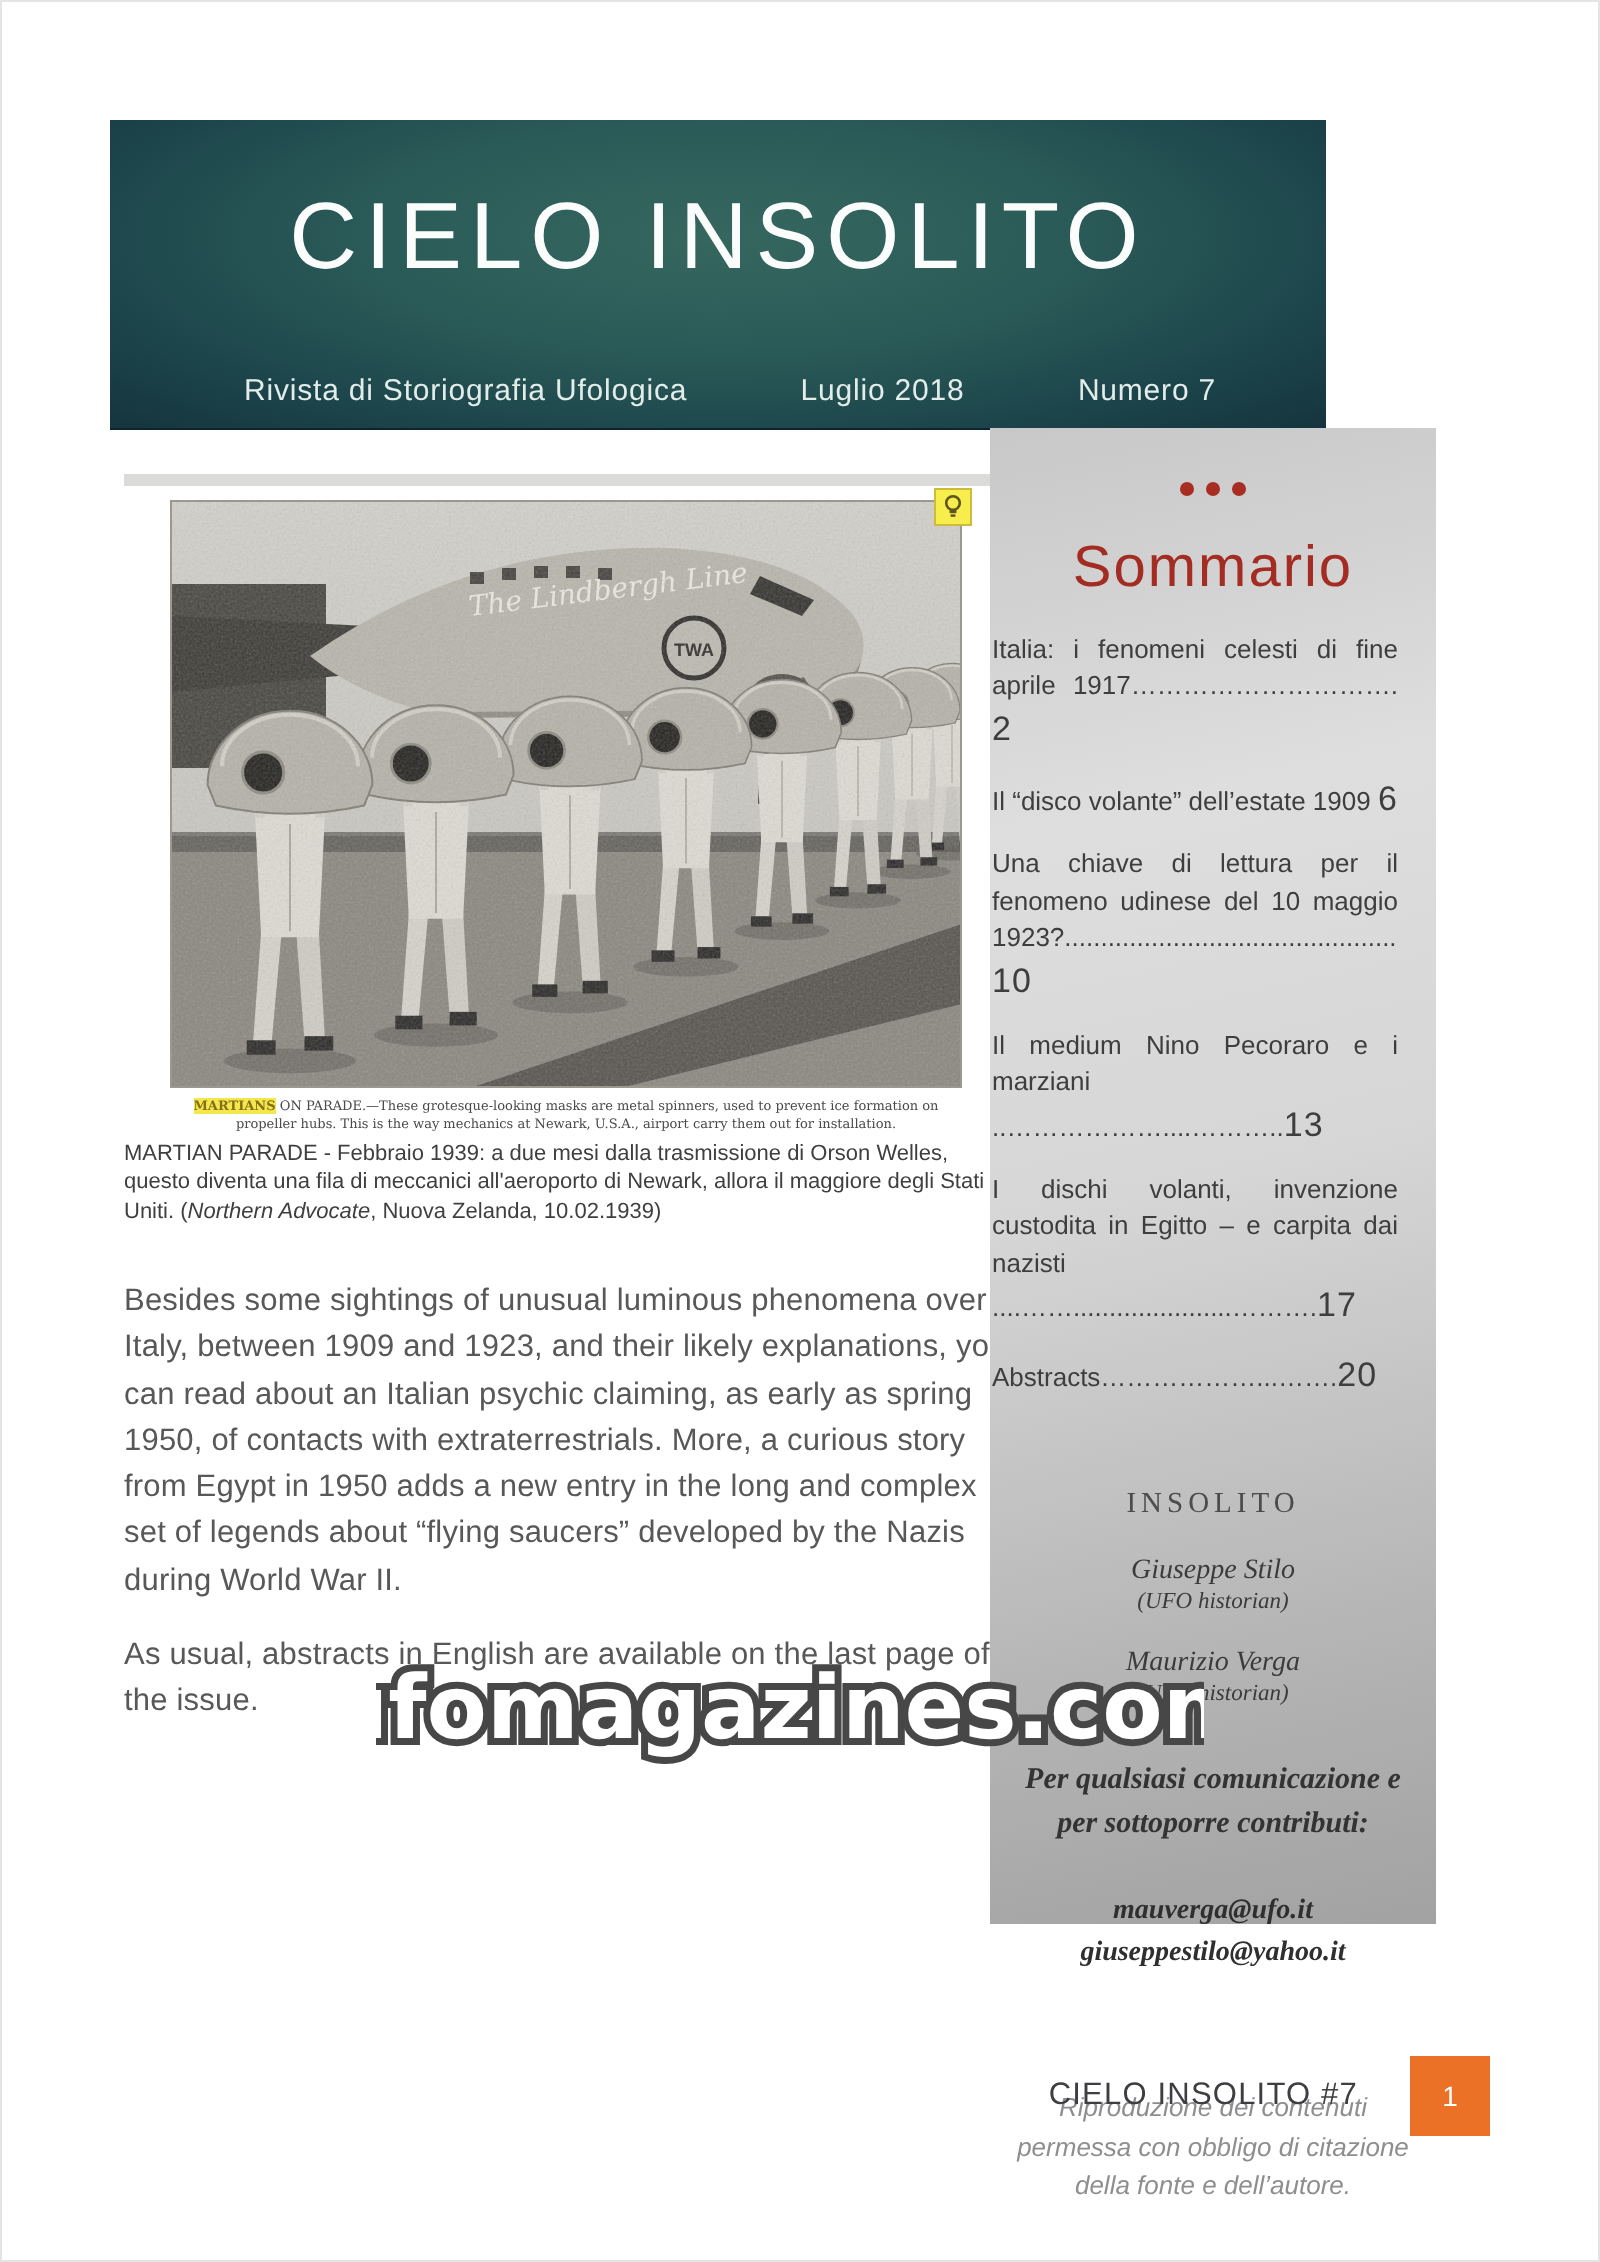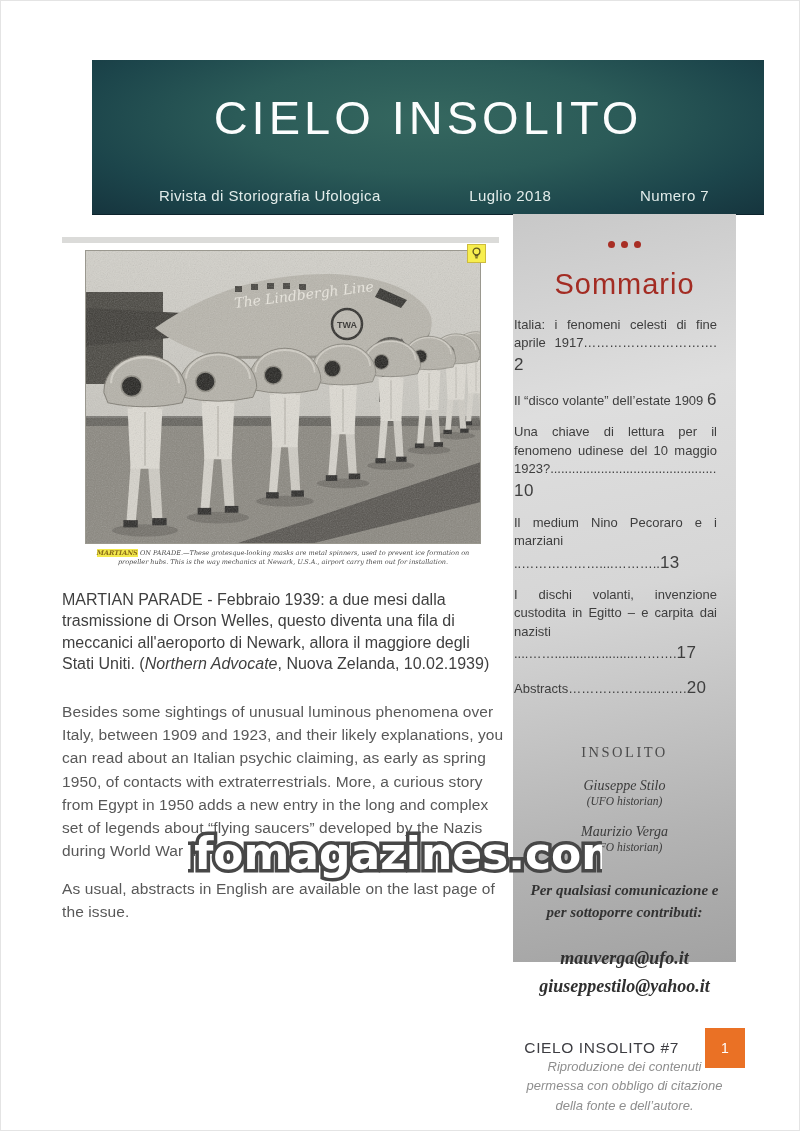--- a/index.html
+++ b/index.html
@@ -1,60 +1,60 @@
 <!DOCTYPE html>
 <html><head>
 <meta charset="utf-8">
 <style>
   html,body{margin:0;padding:0;background:#fff;}
   .page{position:relative;width:800px;height:1131px;background:#ffffff;overflow:hidden;
         font-family:"Liberation Sans",sans-serif;outline:1px solid #e4e4e4;outline-offset:-1px;}
 
   
-  .masthead{position:absolute;left:55px;top:60px;width:672px;height:154px;
+  .masthead{position:absolute;left:55px;top:60px;width:608px;height:154px;
     background:radial-gradient(ellipse 75% 95% at 50% 38%, #35675f 0%, #2b5b58 38%, #1c454b 70%, #14303a 100%);
-    box-shadow:0 1px 0 #0d242d;margin-left:37px;}
+    box-shadow:0 1px 0 #0d242d;}
   .masthead-title{position:absolute;top:30px;left:0;right:0;text-align:center;
     font-size:47px;letter-spacing:4px;color:#fbfdfd;font-weight:400;}
   .masthead-row{position:absolute;bottom:10px;left:67px;right:55px;display:flex;
     justify-content:space-between;font-size:15px;color:#e2ecea;letter-spacing:0.4px;}
 
   
-  .sidebar{position:absolute;left:513px;top:214px;width:223px;height:748px;
+  .sidebar{position:absolute;left:495px;top:214px;width:223px;height:748px;
     background:linear-gradient(168deg,#c8c8c8 0%,#dedede 26%,#d6d6d6 50%,#b3b3b3 82%,#a2a2a2 100%);}
   .dots{margin-top:27px;display:flex;justify-content:center;gap:6px;}
   .dot{width:7px;height:7px;border-radius:50%;background:#a82e24;}
   .sommario-title{margin-top:20px;text-align:center;font-size:29px;color:#a32c23;letter-spacing:1px;}
   .toc{padding:15px 19px 0 1px;}
   .toc-entry{font-size:13px;color:#3e3e3e;text-align:justify;line-height:1.42;margin-bottom:11px;}
   .toc-page{font-size:17px;letter-spacing:0.5px;}
   .redazione-heading{margin-top:44px;text-align:center;font-family:"Liberation Serif",serif;
     letter-spacing:2.5px;font-size:14.5px;color:#4c4c4c;}
   .editor{margin-top:17px;text-align:center;font-family:"Liberation Serif",serif;font-style:italic;color:#3b3b3b;}
   .editor-name{font-size:14px;}
   .editor-role{font-size:11.5px;margin-top:1px;}
   .contact-intro{margin-top:27px;padding:0 14px;text-align:center;font-family:"Liberation Serif",serif;
     font-style:italic;font-weight:bold;font-size:15px;line-height:1.45;color:#333;}
   .emails{margin-top:21px;text-align:center;font-family:"Liberation Serif",serif;font-style:italic;
-    font-weight:bold;font-size:18px;line-height:1.55;color:#2f2f2f;}
+    font-weight:bold;font-size:14px;line-height:1.55;color:#2f2f2f;}
   .email-link{display:block;color:#2f2f2f;text-decoration:none;}
   .license{margin-top:56px;padding:0 10px;text-align:center;font-style:italic;font-size:13px;
     line-height:1.5;color:#8e8e8e;}
 
   
   .main{position:absolute;left:62px;top:237px;width:443px;}
   .scan-strip{width:437px;height:6px;background:#dbdbd9;margin-bottom:7px;}
   .photo-wrap{position:relative;margin-left:23px;width:396px;height:294px;}
   .photo-svg{display:block;width:396px;height:294px;}
   .note-annotation{position:absolute;top:-6px;right:-5px;width:17px;height:17px;background:#f7ee4e;
     border:1px solid #cdbb3d;display:flex;align-items:center;justify-content:center;cursor:pointer;}
   .newsprint-caption{margin:5px 0 0 23px;width:396px;text-align:center;
-    font-family:"DejaVu Serif",serif;font-style:italic;font-size:6.5px;line-height:1.35;color:#4a4a4a;}
+    font-family:"DejaVu Serif",serif;font-size:6.5px;line-height:1.35;color:#4a4a4a;}
   .hl{background:#f2e84c;color:#8a6d1a;font-weight:bold;}
-  .caption-it{margin-top:22px;width:443px;font-size:16px;line-height:1.35;color:#3f3f3f;}
+  .caption-it{margin-top:3px;width:443px;font-size:11px;line-height:1.35;color:#3f3f3f;}
   .caption-it .src{font-style:italic;}
   .editorial{margin-top:25px;font-size:15.5px;line-height:1.5;color:#585858;letter-spacing:0.1px;}
   .editorial p{margin:0 0 14px 0;}
 
   
   .watermark{position:absolute;left:188px;top:824px;width:414px;height:62px;pointer-events:auto;}
 
   
   .footer{position:absolute;right:55px;top:1028px;height:40px;display:flex;align-items:center;gap:26px;}
   .footer-label{font-size:15.5px;color:#3d3d42;letter-spacing:0.6px;}

